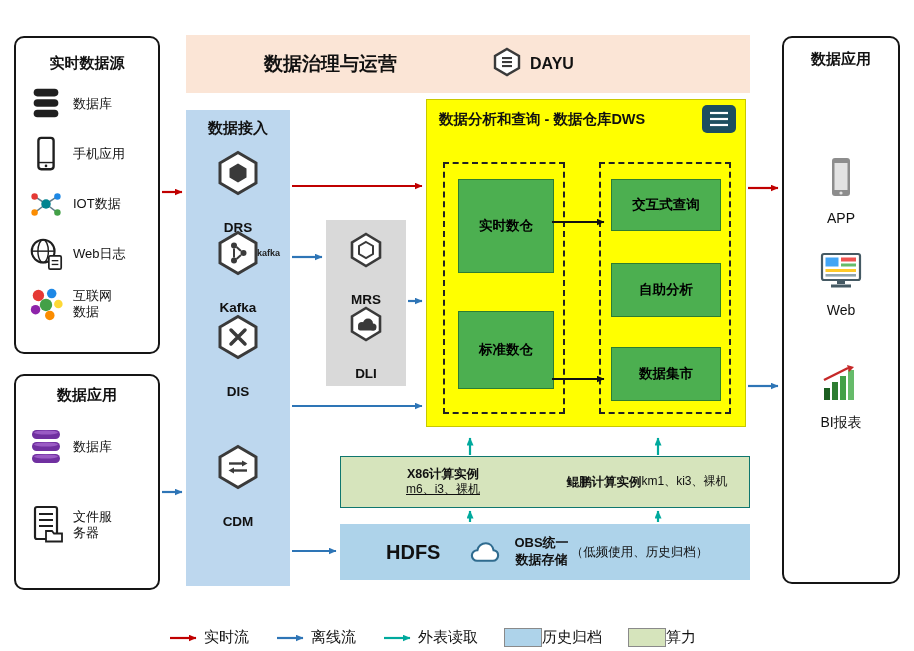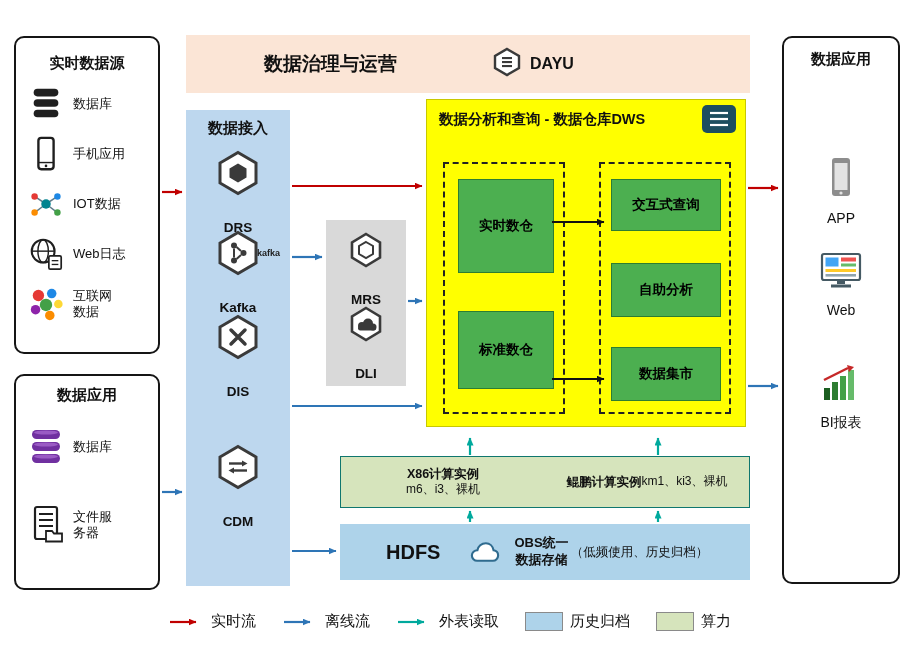--- a/index.html
+++ b/index.html
@@ -12,21 +12,21 @@
   .row{display:flex;align-items:center;gap:7px;}
   .row .ic{width:40px;display:flex;justify-content:center;flex:0 0 40px;}
   .row .lbl{font-size:13px;line-height:1.2;}
   .svc{position:absolute;left:0;width:100%;display:flex;flex-direction:column;align-items:center;gap:20px;}
   .svc-lbl{font-weight:bold;font-size:13.5px;}
   .app-lbl{font-size:14px;}
   .greenbox{position:absolute;display:flex;align-items:center;justify-content:center;background:#4caf50;border:1px solid #2e7d32;font-weight:bold;font-size:13.5px;text-align:center;color:#000000;}
   .dashed{position:absolute;border:2px dashed #222;box-sizing:border-box;}
   .overlay{position:absolute;left:0;top:0;z-index:40;pointer-events:none;}
   .legend{position:absolute;display:flex;align-items:center;gap:26px;font-size:15px;}
-  .leg-item{display:flex;align-items:center;gap:7px;}
+  .leg-item{display:flex;align-items:center;margin-top:16px;}
   .swatch{width:36px;height:17px;border:1px solid #8a8a8a;display:inline-block;}
 </style>
 </head>
 <body>
 
 <div class="canvas">
 
   <svg class="overlay" width="914" height="651" viewBox="0 0 914 651">
     <defs>
       <marker id="mr" markerWidth="9" markerHeight="8" refX="7.5" refY="3.5" orient="auto" markerUnits="userSpaceOnUse">
@@ -286,21 +286,21 @@
     <div class="dashed" style="left:172px;top:62px;width:132px;height:252px;">
       <div class="greenbox" style="left:10px;top:15px;width:108px;height:50px;">交互式查询</div>
       <div class="greenbox" style="left:10px;top:99px;width:108px;height:52px;">自助分析</div>
       <div class="greenbox" style="left:10px;top:183px;width:108px;height:52px;">数据集市</div>
     </div>
   </div>
 
   <div class="abs" style="left:340px;top:456px;width:410px;height:52px;background:#d6e4bc;border:1px solid #0f766e;display:flex;">
     <div style="flex:1;display:flex;flex-direction:column;align-items:center;justify-content:center;line-height:1.3;">
       <span style="font-weight:bold;font-size:12.5px;">X86计算实例</span>
-      <span style="font-size:12px;">m6、i3、裸机</span>
+      <span style="font-size:12px;text-decoration:underline;">m6、i3、裸机</span>
     </div>
     <div style="flex:1;display:flex;flex-direction:row;align-items:center;justify-content:center;line-height:1.3;">
       <span style="font-weight:bold;font-size:12.5px;">鲲鹏计算实例</span>
       <span style="font-size:12px;">km1、ki3、裸机</span>
     </div>
   </div>
 
   <div class="abs" style="left:340px;top:524px;width:410px;height:56px;background:#aed3ea;display:flex;align-items:center;">
     <span style="margin-left:46px;font-weight:bold;font-size:20px;">HDFS</span>
     <span style="margin-left:24px;display:flex;">

